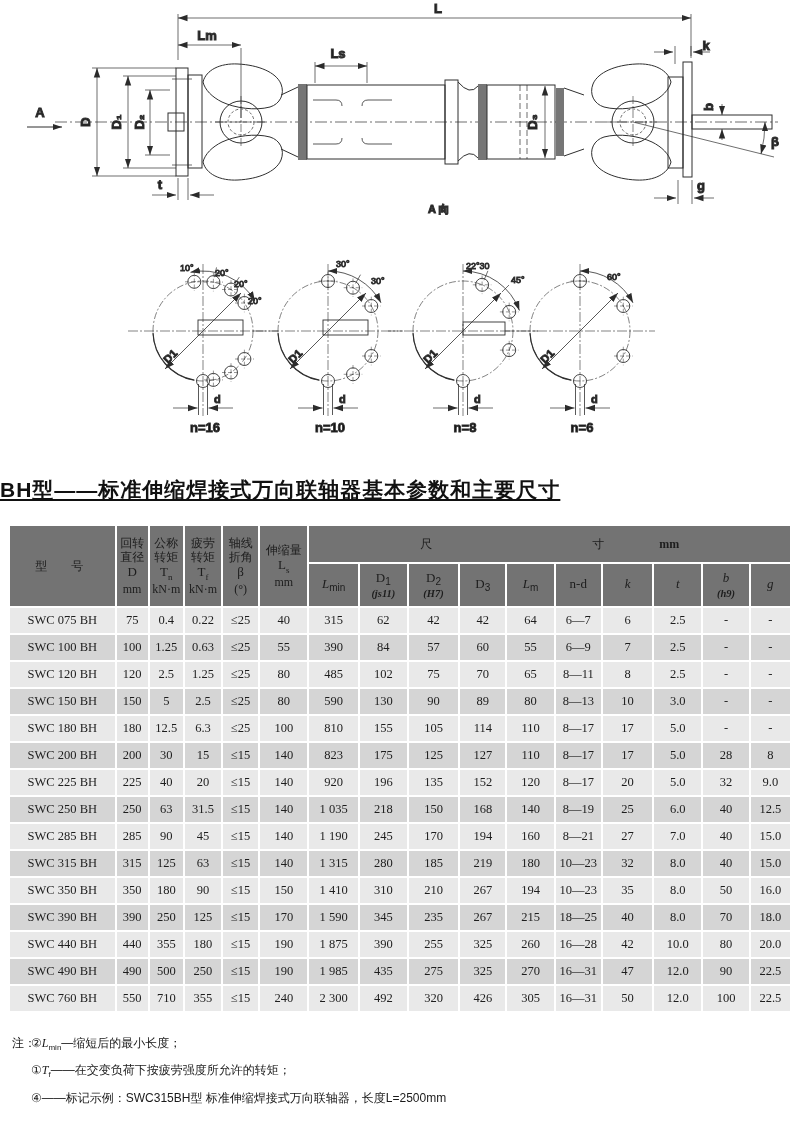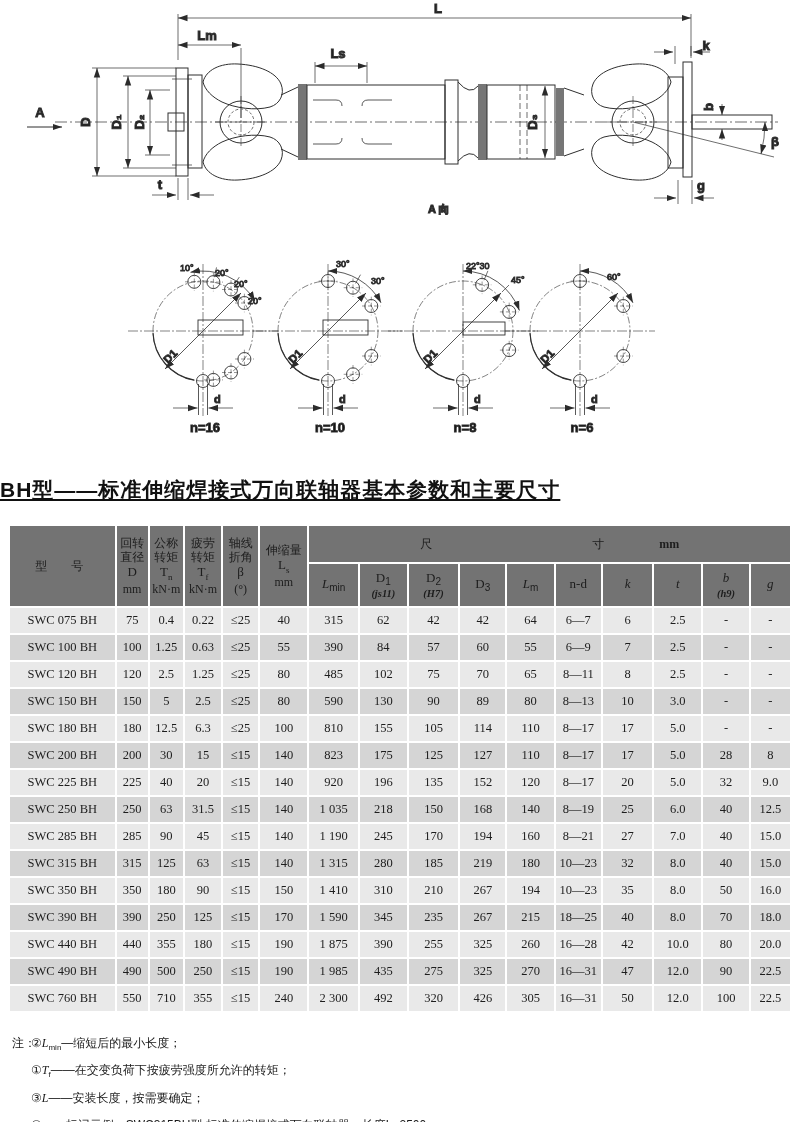--- a/index.html
+++ b/index.html
@@ -638,19 +638,18 @@
         </tbody>
     </table>
   </div>
 
   
   <div class="notes">
     <span class="nlabel">注：</span>
     <div class="nitems">
       <div class="note-line"><span>②</span><i>L</i><sub>min</sub><span>—缩短后的最小长度；</span></div>
       <div class="note-line"><span>①</span><i>T</i><sub>f</sub><span>——在交变负荷下按疲劳强度所允许的转矩；</span></div>
-      <div class="note-line"><span>③</span><i>L</i><sub></sub><span>——安装长度，按需要确定；</span></div>
       <div class="note-line"><span>④</span><i></i><sub></sub><span>——标记示例：SWC315BH型 标准伸缩焊接式万向联轴器，长度L=2500mm</span></div>
 
     </div>
   </div>
 
 </div>
 
 </body></html>

